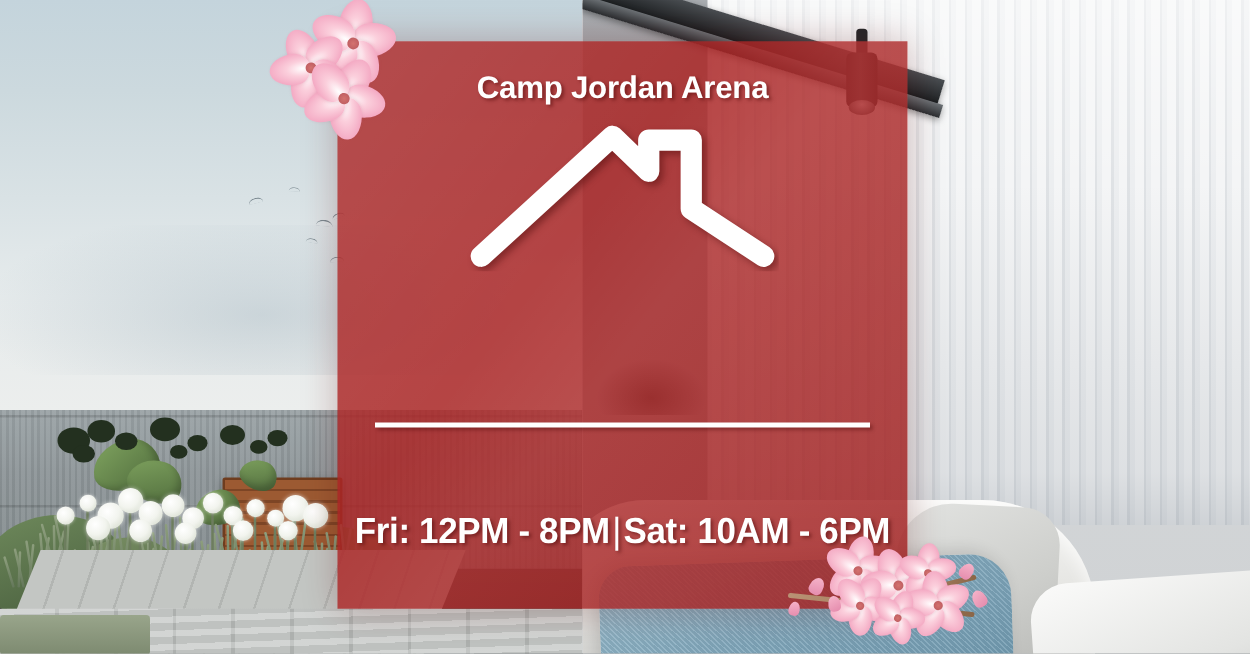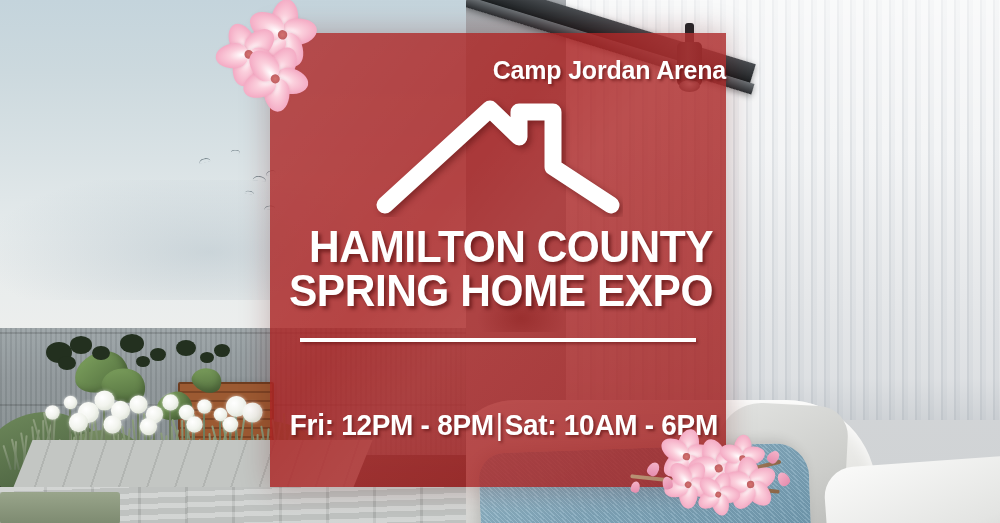--- a/index.html
+++ b/index.html
@@ -278,21 +278,21 @@
       rgba(255,255,255,.05) 52%, rgba(0,0,0,.05) 100%);
     pointer-events: none;
   }
 
   
   .content {
     position: absolute;
     left: 270px; top: 33px;
     width: 456px; height: 394px;
     color: #fff;
-    text-align: right;
+    text-align: center;
   }
 
   .venue {
     position: absolute;
     left: 0; top: 23px; width: 100%;
     font-size: 25px;
     font-weight: bold;
     letter-spacing: -0.2px;
     text-shadow: 2px 2px 3px rgba(80,8,8,.55);
   }
@@ -571,24 +571,20 @@
     <div class="venue">Camp Jordan Arena</div>
 
     <div class="logo-house">
       <svg width="250" height="122" viewBox="0 0 250 122" aria-hidden="true">
         <g fill="none" stroke="#ffffff" stroke-width="17" stroke-linecap="round" stroke-linejoin="round" style="filter: drop-shadow(3px 3px 3px rgba(70,6,6,.45));">
           <path d="M 12 110 L 117 14 L 146 42 L 146 17 L 180 17 L 180 72 L 238 110"></path>
         </g>
       </svg>
     </div>
 
-    <div class="title">
-      <span class="title-line l1" style="transform: scaleX(0.942982);">HAMILTON COUNTY</span>
-      <span class="title-line l2" style="transform: scaleX(0.942982);">SPRING HOME EXPO</span>
-    </div>
 
     <div class="divider"></div>
 
 
     <div class="hours" style="transform: scaleX(0.964912);">
       <span>Fri: 12PM - 8PM</span><span class="sep">|</span><span>Sat: 10AM - 6PM</span>
     </div>
   </div>
 
   <div class="blossom-group bg-topleft" id="blossom-top-left">

